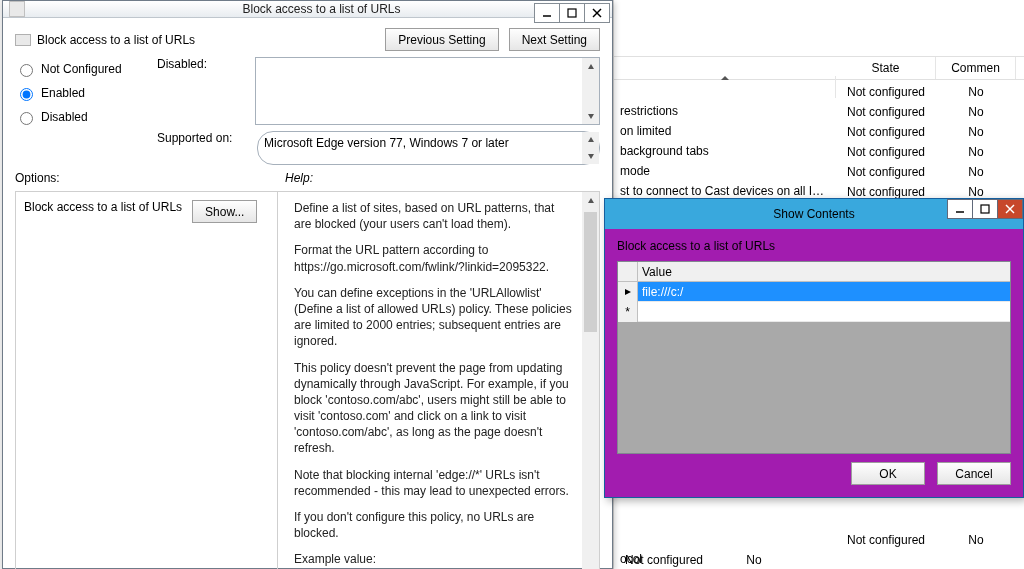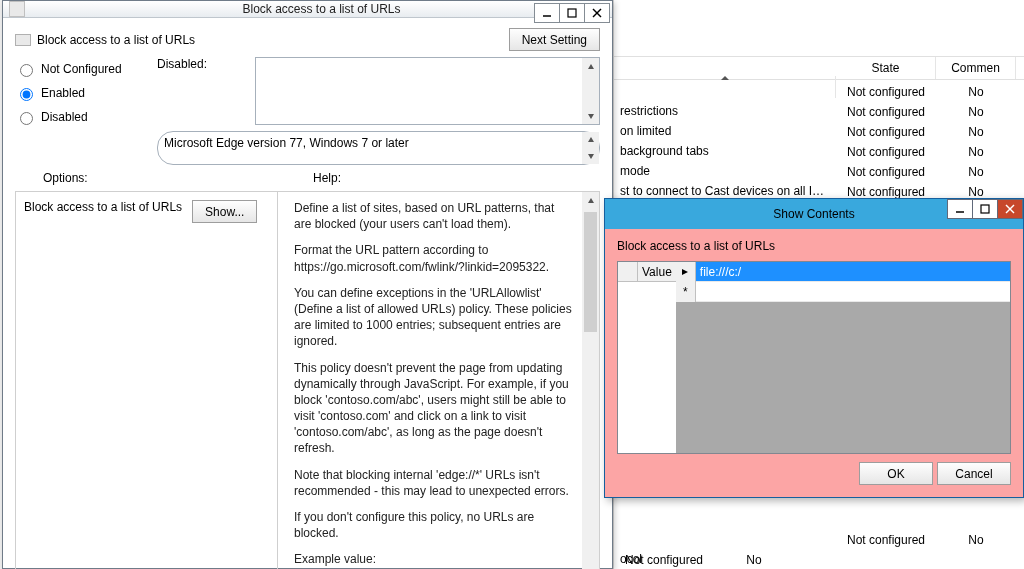--- a/index.html
+++ b/index.html
@@ -36,50 +36,50 @@
   .comment-area .lbl { width: 90px; }
   .textbox { flex: 1; position: relative; border: 1px solid #a6b0bb; background: #fff; min-height: 56px; }
   .textbox .scroll { position: absolute; right: 0; top: 0; bottom: 0; width: 17px; background: #f0f0f0; display: flex; flex-direction: column; justify-content: space-between; }
   .scroll .sb { height: 17px; background: #f0f0f0; display: flex; align-items: center; justify-content: center; }
   .scroll .sb svg { width: 8px; height: 8px; fill: #555; }
 
   .support-row { display: flex; gap: 10px; }
   .support-row .spacer { width: 132px; }
   .support-row .lbl { width: 90px; }
 
-  .lbl-row { display: flex; margin-left: 28px; }
+  .lbl-row { display: flex; }
   .lbl-row .opt-lbl { width: 270px; padding-left: 0; }
-  .lbl-row .help-lbl { flex: 1; }
+  .lbl-row .help-lbl { flex: 1; font-style: italic; }
 
   .opt-help { flex: 1; display: flex; gap: 8px; border: 1px solid #cfcfcf; }
   .opt-panel { width: 262px; border-right: 1px solid #cfcfcf; padding: 8px; display: flex; align-items: flex-start; gap: 10px; }
   .help-panel { flex: 1; padding: 8px; position: relative; overflow: hidden; }
   .help-panel p { margin: 0 0 10px 0; line-height: 1.35; color: #222; }
   .help-panel .scroll { position: absolute; right: 0; top: 0; bottom: 0; width: 17px; background: #f0f0f0; display: flex; flex-direction: column; }
   .help-panel .scroll .thumb { position: absolute; left: 2px; right: 2px; top: 20px; height: 120px; background: #cfcfcf; }
 
-  .sc-dialog { position: absolute; left: 604px; top: 198px; width: 420px; height: 300px; background: #fca5a5; border: 1px solid #155f9e; box-shadow: 3px 3px 8px rgba(0,0,0,0.3); display: flex; flex-direction: column; }
+  .sc-dialog { position: absolute; left: 604px; top: 198px; width: 420px; height: 300px; background: #a21caf; border: 1px solid #155f9e; box-shadow: 3px 3px 8px rgba(0,0,0,0.3); display: flex; flex-direction: column; }
   .sc-title { height: 30px; background: #39a8dd; display: flex; align-items: center; position: relative; }
   .sc-title .t { flex: 1; text-align: center; color: #000; }
   .sc-title .winbtns { right: 0; top: 0; }
   .sc-title .winbtn { height: 20px; border: 1px solid #60697a; background: #fff; }
   .sc-title .winbtn.close { background: #c7472b; color: #fff; }
   .sc-title .winbtn.close svg line { stroke: #fff; }
   .sc-body { flex: 1; padding: 10px 12px 6px 12px; display: flex; flex-direction: column; gap: 8px; }
-  .grid { flex: 1; border: 1px solid #828790; background: #fff; display: flex; flex-direction: row; }
+  .grid { flex: 1; border: 1px solid #828790; background: #fff; display: flex; flex-direction: column; }
   .grid .ghead { display: flex; height: 20px; background: #f0f0f0; border-bottom: 1px solid #c0c0c0; }
   .grid .rowhdr { width: 20px; border-right: 1px solid #c0c0c0; background: #f0f0f0; display:flex; align-items:center; justify-content:center; }
   .grid .valhdr { flex: 1; padding: 0 4px; display: flex; align-items: center; }
   .grid .grow { display: flex; height: 20px; }
   .grid .grow.sel .cell { background: #1e90ff; color: #fff; }
   .grid .cell { flex: 1; padding: 0 4px; display: flex; align-items: center; border-bottom: 1px solid #e9e9e9; }
   .grid .gbody { background: #a9a9a9; flex: 1; position: relative; }
   .grid .gspace { position: absolute; inset: 0; background: #a9a9a9; }
   .grid .innerwhite { position: absolute; left: 0; top: 0; right: 0; height: 40px; background: #fff; }
-  .sc-btns { display: flex; justify-content: flex-end; gap: 4px; padding-bottom: 6px; }
+  .sc-btns { display: flex; justify-content: flex-end; gap: 12px; padding-bottom: 6px; }
   .rowhdr svg { width:8px; height:8px; fill:#000; }
 </style>
 </head>
 <body>
 
 <div class="bg-list">
   <div class="thead">
     <div class="col1">
         <span class="arrow-up"></span>
         <span></span>
@@ -162,20 +162,21 @@
           </svg>
         </div>
     </div>
   </div>
   <div class="gp-body">
     <div class="row-top">
       <div class="label">
         <span class="icon"></span>
         <span>Block access to a list of URLs</span>
       </div>
+      <button class="gp-btn">Previous Setting</button>
       <button class="gp-btn">Next Setting</button>
     </div>
 
     <div class="cfg-row">
       <div class="radios">
         <label>
             <input type="radio" name="cfg" style=""> 
             <span>Not Configured</span>
           </label>
         <label>
@@ -201,20 +202,21 @@
                   <polygon points="1,2 7,2 4,7"></polygon>
                 </svg>
               </div>
           </div>
         </div>
       </div>
     </div>
 
     <div class="support-row">
       <div class="spacer"></div>
+      <div class="lbl">Supported on:</div>
       <div class="textbox" style="min-height:34px;border-radius:16px;">
         <div style="padding:4px 20px 4px 6px;">Microsoft Edge version 77, Windows 7 or later</div>
         <div class="scroll">
           <div class="sb">
               <svg viewBox="0 0 8 8">
                 <polygon points="4,1 7,6 1,6"></polygon>
               </svg>
             </div>
           <div class="sb">
               <svg viewBox="0 0 8 8">
@@ -232,21 +234,21 @@
 
     <div class="opt-help">
       <div class="opt-panel">
         <span>Block access to a list of URLs</span>
         <button class="gp-btn">Show...</button>
       </div>
       <div class="help-panel">
         <div id="help-paras" style="padding-right:18px;">
             <p>Define a list of sites, based on URL patterns, that are blocked (your users can't load them).</p>
             <p>Format the URL pattern according to https://go.microsoft.com/fwlink/?linkid=2095322.</p>
-            <p>You can define exceptions in the 'URLAllowlist' (Define a list of allowed URLs) policy. These policies are limited to 1000 entries; subsequent entries are ignored.</p>
+            <p>You can define exceptions in the 'URLAllowlist' (Define a list of allowed URLs) policy. These policies are limited to 2000 entries; subsequent entries are ignored.</p>
             <p>This policy doesn't prevent the page from updating dynamically through JavaScript. For example, if you block 'contoso.com/abc', users might still be able to visit 'contoso.com' and click on a link to visit 'contoso.com/abc', as long as the page doesn't refresh.</p>
             <p>Note that blocking internal 'edge://*' URLs isn't recommended - this may lead to unexpected errors.</p>
             <p>If you don't configure this policy, no URLs are blocked.</p>
             <p>Example value:</p>
           </div>
         <div class="scroll">
           <div class="sb" style="height:17px;">
               <svg viewBox="0 0 8 8">
                 <polygon points="4,1 7,6 1,6" fill="#555"></polygon>
               </svg>

